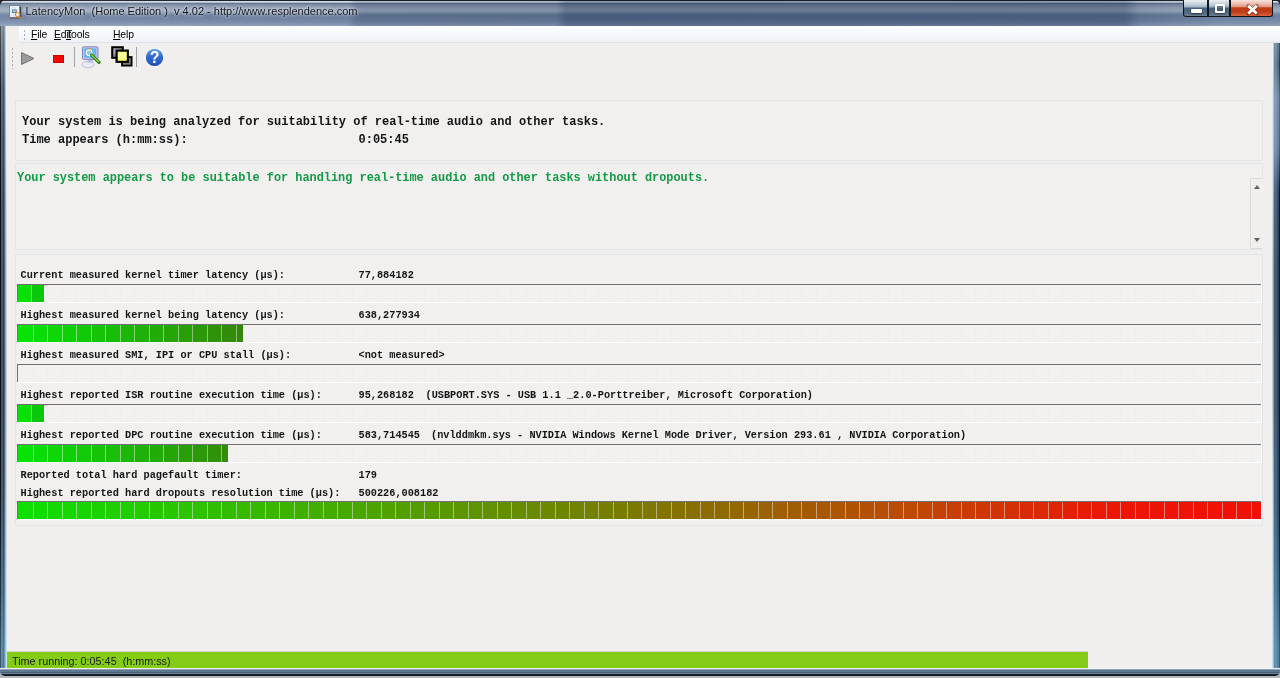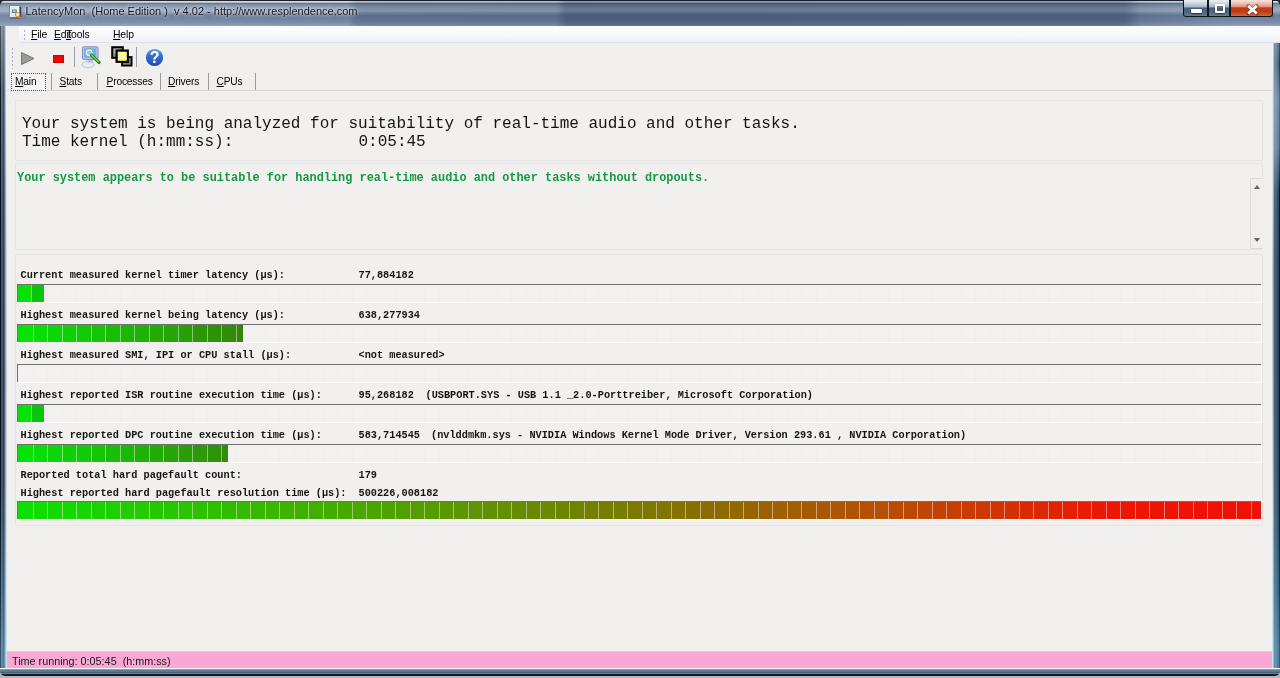--- a/index.html
+++ b/index.html
@@ -60,34 +60,34 @@
 .tabitem { position:absolute; top:3.5px; font-size:10.2px; letter-spacing:-0.15px; color:#000; }
 #maintab { position:absolute; left:3.5px; top:0.5px; width:35.5px; height:18px; border:1px dotted #555;
   background:rgba(255,255,255,0.35); }
 
 
 .panel { position:absolute; left:15px; width:1248px; border:1px solid #e2e4e6; border-radius:2px; background:#f1f0ef; }
 #panel1 { top:100px; height:61px; }
 #panel2 { top:163px; height:87px; }
 #panel3 { top:254px; height:272px; }
 
-.mono1 { position:absolute; font-family:"Liberation Mono", monospace; font-weight:normal; font-size:16px; color:#141414; white-space:pre; }
+.mono1 { position:absolute; font-family:"Liberation Mono", monospace; font-weight:bold; font-size:12px; color:#141414; white-space:pre; }
 .green { position:absolute; font-family:"Liberation Mono", monospace; font-weight:bold; font-size:11.9px; color:#149a46; white-space:pre; }
 .blab { position:absolute; font-family:"Liberation Mono", monospace; font-weight:bold; font-size:10.25px; color:#141414; white-space:pre; }
 
 
 #sbar { position:absolute; left:1250px; top:178px; width:13px; height:71px; background:#f0efee;
   border-left:1px solid #dcdcdc; border-top:1px solid #dcdcdc; border-bottom:1px solid #dcdcdc; }
 .arr-up { position:absolute; left:3px; top:6px; width:0; height:0;
   border-left:3.5px solid transparent; border-right:3.5px solid transparent; border-bottom:4px solid #636363; }
 .arr-dn { position:absolute; left:3px; bottom:6px; width:0; height:0;
   border-left:3.5px solid transparent; border-right:3.5px solid transparent; border-top:4px solid #636363; }
 
 
-#statusbar { position:absolute; left:7px; top:651px; width:1265px; height:17px; background:#f9a8d4;
+#statusbar { position:absolute; left:7px; top:651px; width:1081px; height:17px; background:#84cc16;
   border-top:1px solid #d7d4d2; }
 #statusbar span { position:absolute; left:5px; top:3px; font-size:10.8px; color:#1a1a1a; white-space:pre; }
 </style>
 </head>
 <body>
 <div style="position:absolute;left:0;top:0;width:10px;height:10px;background:#20242a"></div>
 <div style="position:absolute;left:1270px;top:0;width:10px;height:10px;background:#20242a"></div>
 <div id="titlebar"></div>
 <div id="borderL"></div>
 <div id="borderR"></div>
@@ -184,41 +184,28 @@
       <defs>
           <linearGradient id="hg" x1="0" y1="0" x2="0" y2="1">
         <stop offset="0" stop-color="#7db4ee" stop-opacity="0.9"></stop>
         <stop offset="0.5" stop-color="#3a74d4" stop-opacity="0.3"></stop>
         <stop offset="1" stop-color="#16368e" stop-opacity="0.55"></stop>
       </linearGradient>
         </defs>
       <text x="10.6" y="16.3" font-family="Liberation Sans" font-size="16" font-weight="bold" fill="#fff" text-anchor="middle">?</text>
     </svg>
   </div>
-  <div id="tabrow">
-    <div id="maintab"></div>
-    <div class="tabitem" style="left:8px"><u>M</u>ain</div>
-    <div class="tabsep" style="left:44px"></div>
-    <div class="tabitem" style="left:52.5px"><u>S</u>tats</div>
-    <div class="tabsep" style="left:89.5px"></div>
-    <div class="tabitem" style="left:99.5px"><u>P</u>rocesses</div>
-    <div class="tabsep" style="left:152.5px"></div>
-    <div class="tabitem" style="left:161px"><u>D</u>rivers</div>
-    <div class="tabsep" style="left:201px"></div>
-    <div class="tabitem" style="left:209.5px"><u>C</u>PUs</div>
-    <div class="tabsep" style="left:247.5px"></div>
-  </div>
 </div>
 
 <div class="panel" id="panel1"></div>
 <div class="panel" id="panel2"></div>
 <div class="panel" id="panel3"></div>
 
 <div class="mono1" style="left:22px;top:114.8px">Your system is being analyzed for suitability of real-time audio and other tasks.</div>
-<div class="mono1" style="left:22px;top:132.8px">Time kernel (h:mm:ss):</div>
+<div class="mono1" style="left:22px;top:132.8px">Time appears (h:mm:ss):</div>
 <div class="mono1" style="left:358.5px;top:132.8px">0:05:45</div>
 
 <div class="green" style="left:17px;top:171px">Your system appears to be suitable for handling real-time audio and other tasks without dropouts.</div>
 <div id="sbar">
     <div class="arr-up"></div>
     <div class="arr-dn"></div>
   </div>
 
 <div class="blab" style="top:268.5px;left:20.5px">Current measured kernel timer latency (µs):</div>
 <div class="blab" style="top:268.5px;left:358.5px">77,884182</div>
@@ -741,23 +728,23 @@
       <rect x="88.00" y="1" width="1" height="17" fill="#ffffff" fill-opacity="0.45"></rect>
       <rect x="102.50" y="1" width="1" height="17" fill="#ffffff" fill-opacity="0.45"></rect>
       <rect x="117.00" y="1" width="1" height="17" fill="#ffffff" fill-opacity="0.45"></rect>
       <rect x="131.50" y="1" width="1" height="17" fill="#ffffff" fill-opacity="0.45"></rect>
       <rect x="146.00" y="1" width="1" height="17" fill="#ffffff" fill-opacity="0.45"></rect>
       <rect x="160.50" y="1" width="1" height="17" fill="#ffffff" fill-opacity="0.45"></rect>
       <rect x="175.00" y="1" width="1" height="17" fill="#ffffff" fill-opacity="0.45"></rect>
       <rect x="189.50" y="1" width="1" height="17" fill="#ffffff" fill-opacity="0.45"></rect>
       <rect x="204.00" y="1" width="1" height="17" fill="#ffffff" fill-opacity="0.45"></rect>
     </svg></div>
-<div class="blab" style="top:468.5px;left:20.5px">Reported total hard pagefault count:</div>
+<div class="blab" style="top:468.5px;left:20.5px">Reported total hard pagefault timer:</div>
 <div class="blab" style="top:468.5px;left:358.5px">179</div>
-<div class="blab" style="top:486.5px;left:20.5px">Highest reported hard pagefault resolution time (µs):</div>
+<div class="blab" style="top:486.5px;left:20.5px">Highest reported hard dropouts resolution time (µs):</div>
 <div class="blab" style="top:486.5px;left:358.5px">500226,008182</div>
 <div style="position:absolute;top:501.0px;left:17px;width:1245px;height:19px"><svg width="1245" height="19" shape-rendering="crispEdges">
       <rect x="0" y="0" width="1245" height="19" fill="#fdfdfd"></rect>
       <rect x="0" y="0" width="1244" height="18" fill="#6f6f6f"></rect>
       <rect x="1" y="1" width="1243" height="17" fill="#f2f1ef"></rect>
       <rect x="15.5" y="1" width="1" height="17" fill="#000000" fill-opacity="0.012"></rect>
       <rect x="30.0" y="1" width="1" height="17" fill="#000000" fill-opacity="0.012"></rect>
       <rect x="44.5" y="1" width="1" height="17" fill="#000000" fill-opacity="0.012"></rect>
       <rect x="59.0" y="1" width="1" height="17" fill="#000000" fill-opacity="0.012"></rect>
       <rect x="73.5" y="1" width="1" height="17" fill="#000000" fill-opacity="0.012"></rect>

